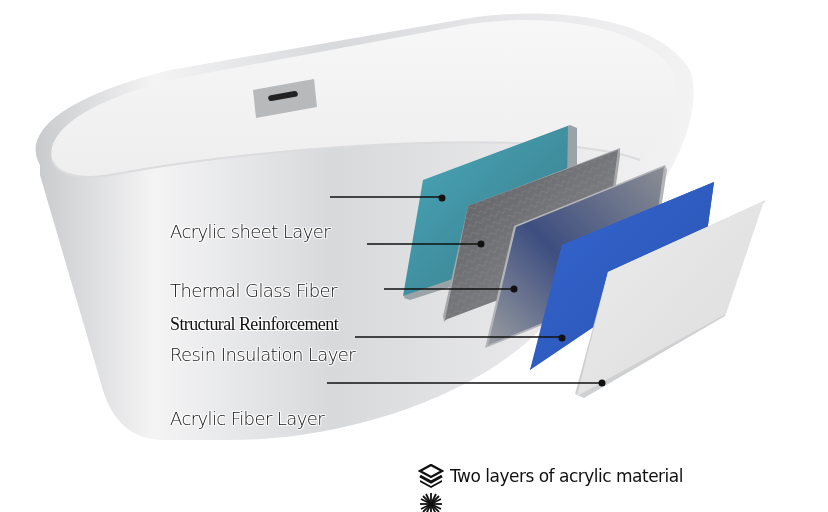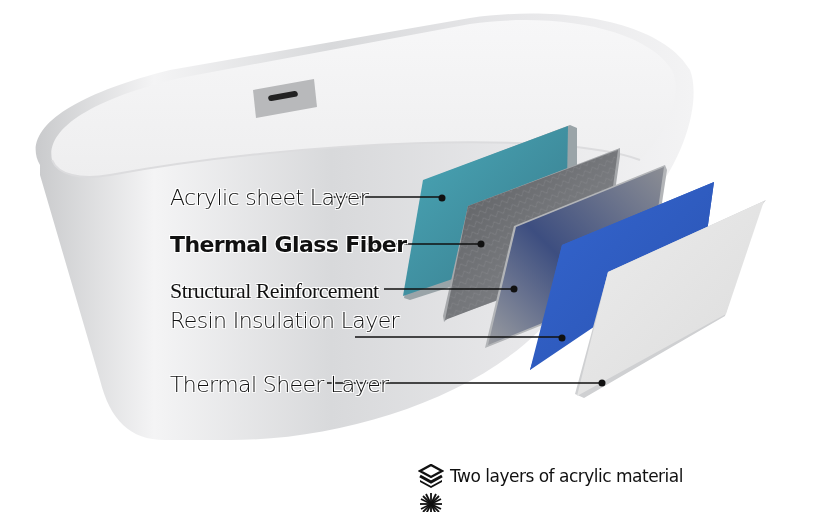--- a/index.html
+++ b/index.html
@@ -1,21 +1,21 @@
 <!DOCTYPE html>
 <html><head>
   <meta charset="utf-8">
   <style>
     html, body { margin: 0; padding: 0; background: #ffffff; }
     body { width: 828px; height: 512px; position: relative; overflow: hidden; font-family: "Liberation Sans", sans-serif; }
     #scene { position: absolute; left: 0; top: 0; width: 828px; height: 512px; }
     .label {
-      position: absolute; font-size: 22px; color: #111; letter-spacing: -0.6px; white-space: nowrap;
+      position: absolute; font-size: 18px; color: #111; letter-spacing: -0.6px; white-space: nowrap;
       text-shadow: 0 0 2px #fff, 0 0 2px #fff, 1px 1px 0 #fff, -1px -1px 0 #fff, 1px -1px 0 #fff, -1px 1px 0 #fff;
-      font-family: "DejaVu Sans", sans-serif; font-weight: 300;
+      font-family: "DejaVu Sans", sans-serif; font-weight: 300; margin-top: 36px;
     }
     .legend { position: absolute; left: 418px; top: 442px; margin-top: 20px; }
     .legend-row { display: flex; align-items: center; height: 28px; }
     .legend-row svg { width: 26px; height: 24px; margin-right: 6px; }
     .legend-text { font-size: 17px; color: #111; letter-spacing: -0.5px; font-family: "DejaVu Sans", sans-serif; white-space: nowrap; }
   </style>
 </head>
 <body>
 
 <svg id="scene" viewBox="0 0 828 512" xmlns="http://www.w3.org/2000/svg">
@@ -103,24 +103,24 @@
   <g fill="#111">
     <circle cx="442" cy="198" r="3.5"></circle>
     <circle cx="481" cy="244" r="3.5"></circle>
     <circle cx="514" cy="289" r="3.5"></circle>
     <circle cx="562" cy="338" r="3.5"></circle>
     <circle cx="602" cy="383" r="3.5"></circle>
   </g>
 </svg>
 
 <div class="label" style="left:170px; top:185px;">Acrylic sheet Layer</div>
-<div class="label" style="left:170px; top:232px;font-weight:bold;">Thermal Glass Fiber</div>
+<div class="label" style="left:170px; top:244px;">Thermal Glass Fiber</div>
 <div class="label" style="left:170px; top:278px;font-family:Liberation Serif, serif;">Structural Reinforcement</div>
 <div class="label" style="left:170px; top:308px;">Resin Insulation Layer</div>
-<div class="label" style="left:170px; top:372px;">Thermal Sheer Layer</div>
+<div class="label" style="left:170px; top:372px;">Acrylic Fiber Layer</div>
 
 <div class="legend">
   <div class="legend-row">
     <svg viewBox="0 0 26 24">
       <polygon points="13,1 24,7 13,13 2,7" fill="none" stroke="#111" stroke-width="2.4"></polygon>
       <polyline points="2,12 13,18 24,12" fill="none" stroke="#111" stroke-width="3"></polyline>
       <polygon points="2,16 13,22 24,16 24,18 13,24 2,18" fill="#111"></polygon>
     </svg>
     <span class="legend-text">Two layers of acrylic material</span>
   </div>

